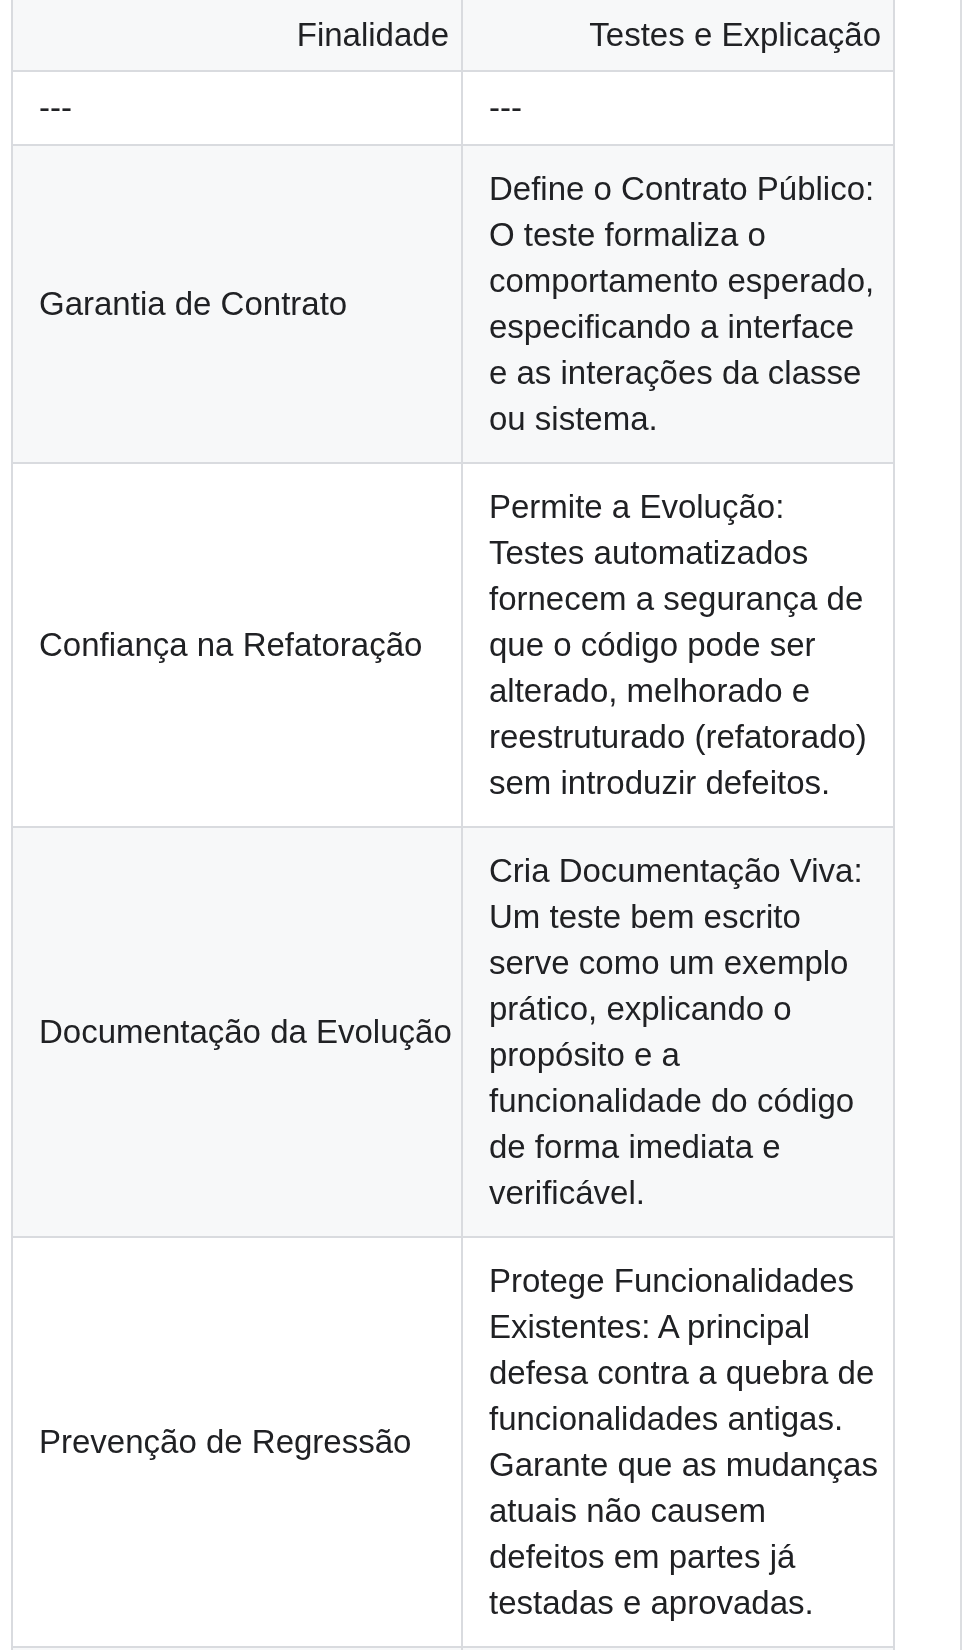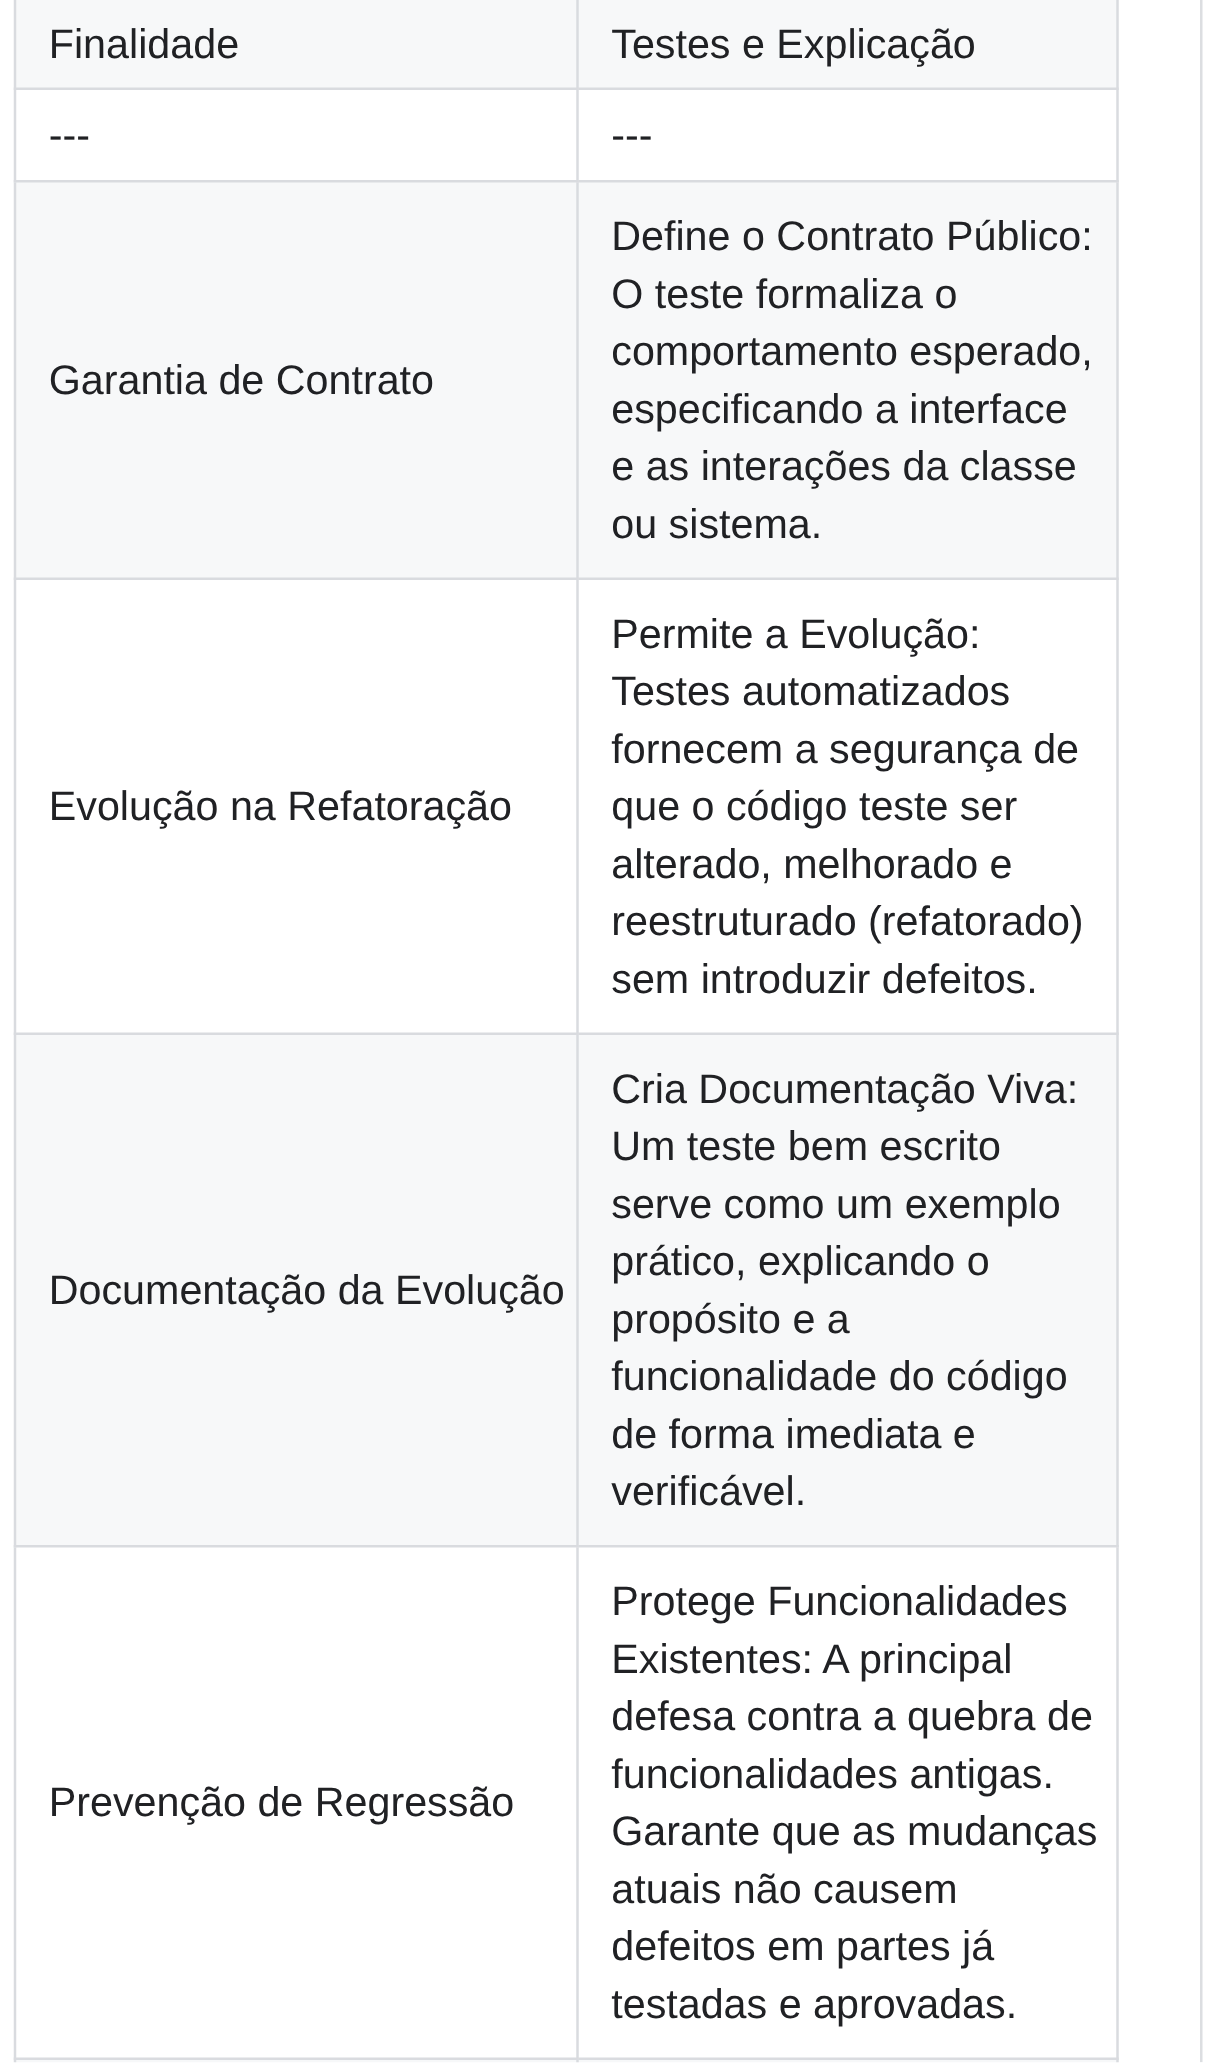--- a/index.html
+++ b/index.html
@@ -39,20 +39,21 @@
     text-align: left;
     vertical-align: middle;
     font-weight: normal;
     background: var(--row-bg);
   }
   .md-table th {
     height: 72px;
     padding: 0 12px 0 26px;
     background: var(--stripe-bg);
     white-space: nowrap;
+    text-align: right;
   }
   .md-table td {
     padding: 20px 12px 20px 26px;
   }
   .md-table tr.sep-row td {
     padding-top: 13px;
     padding-bottom: 13px;
   }
   .md-table tbody tr:nth-child(even) td {
     background: var(--stripe-bg);
@@ -93,25 +94,25 @@
       <tr>
         <td class="cell-label">Garantia de Contrato</td>
         <td class="cell-value">Define o Contrato Público:
 O teste formaliza o
 comportamento esperado,
 especificando a interface
 e as interações da classe
 ou sistema.</td>
       </tr>
       <tr>
-        <td class="cell-label">Evolução na Refatoração</td>
+        <td class="cell-label">Confiança na Refatoração</td>
         <td class="cell-value">Permite a Evolução:
 Testes automatizados
 fornecem a segurança de
-que o código teste ser
+que o código pode ser
 alterado, melhorado e
 reestruturado (refatorado)
 sem introduzir defeitos.</td>
       </tr>
       <tr>
         <td class="cell-label">Documentação da Evolução</td>
         <td class="cell-value">Cria Documentação Viva:
 Um teste bem escrito
 serve como um exemplo
 prático, explicando o

